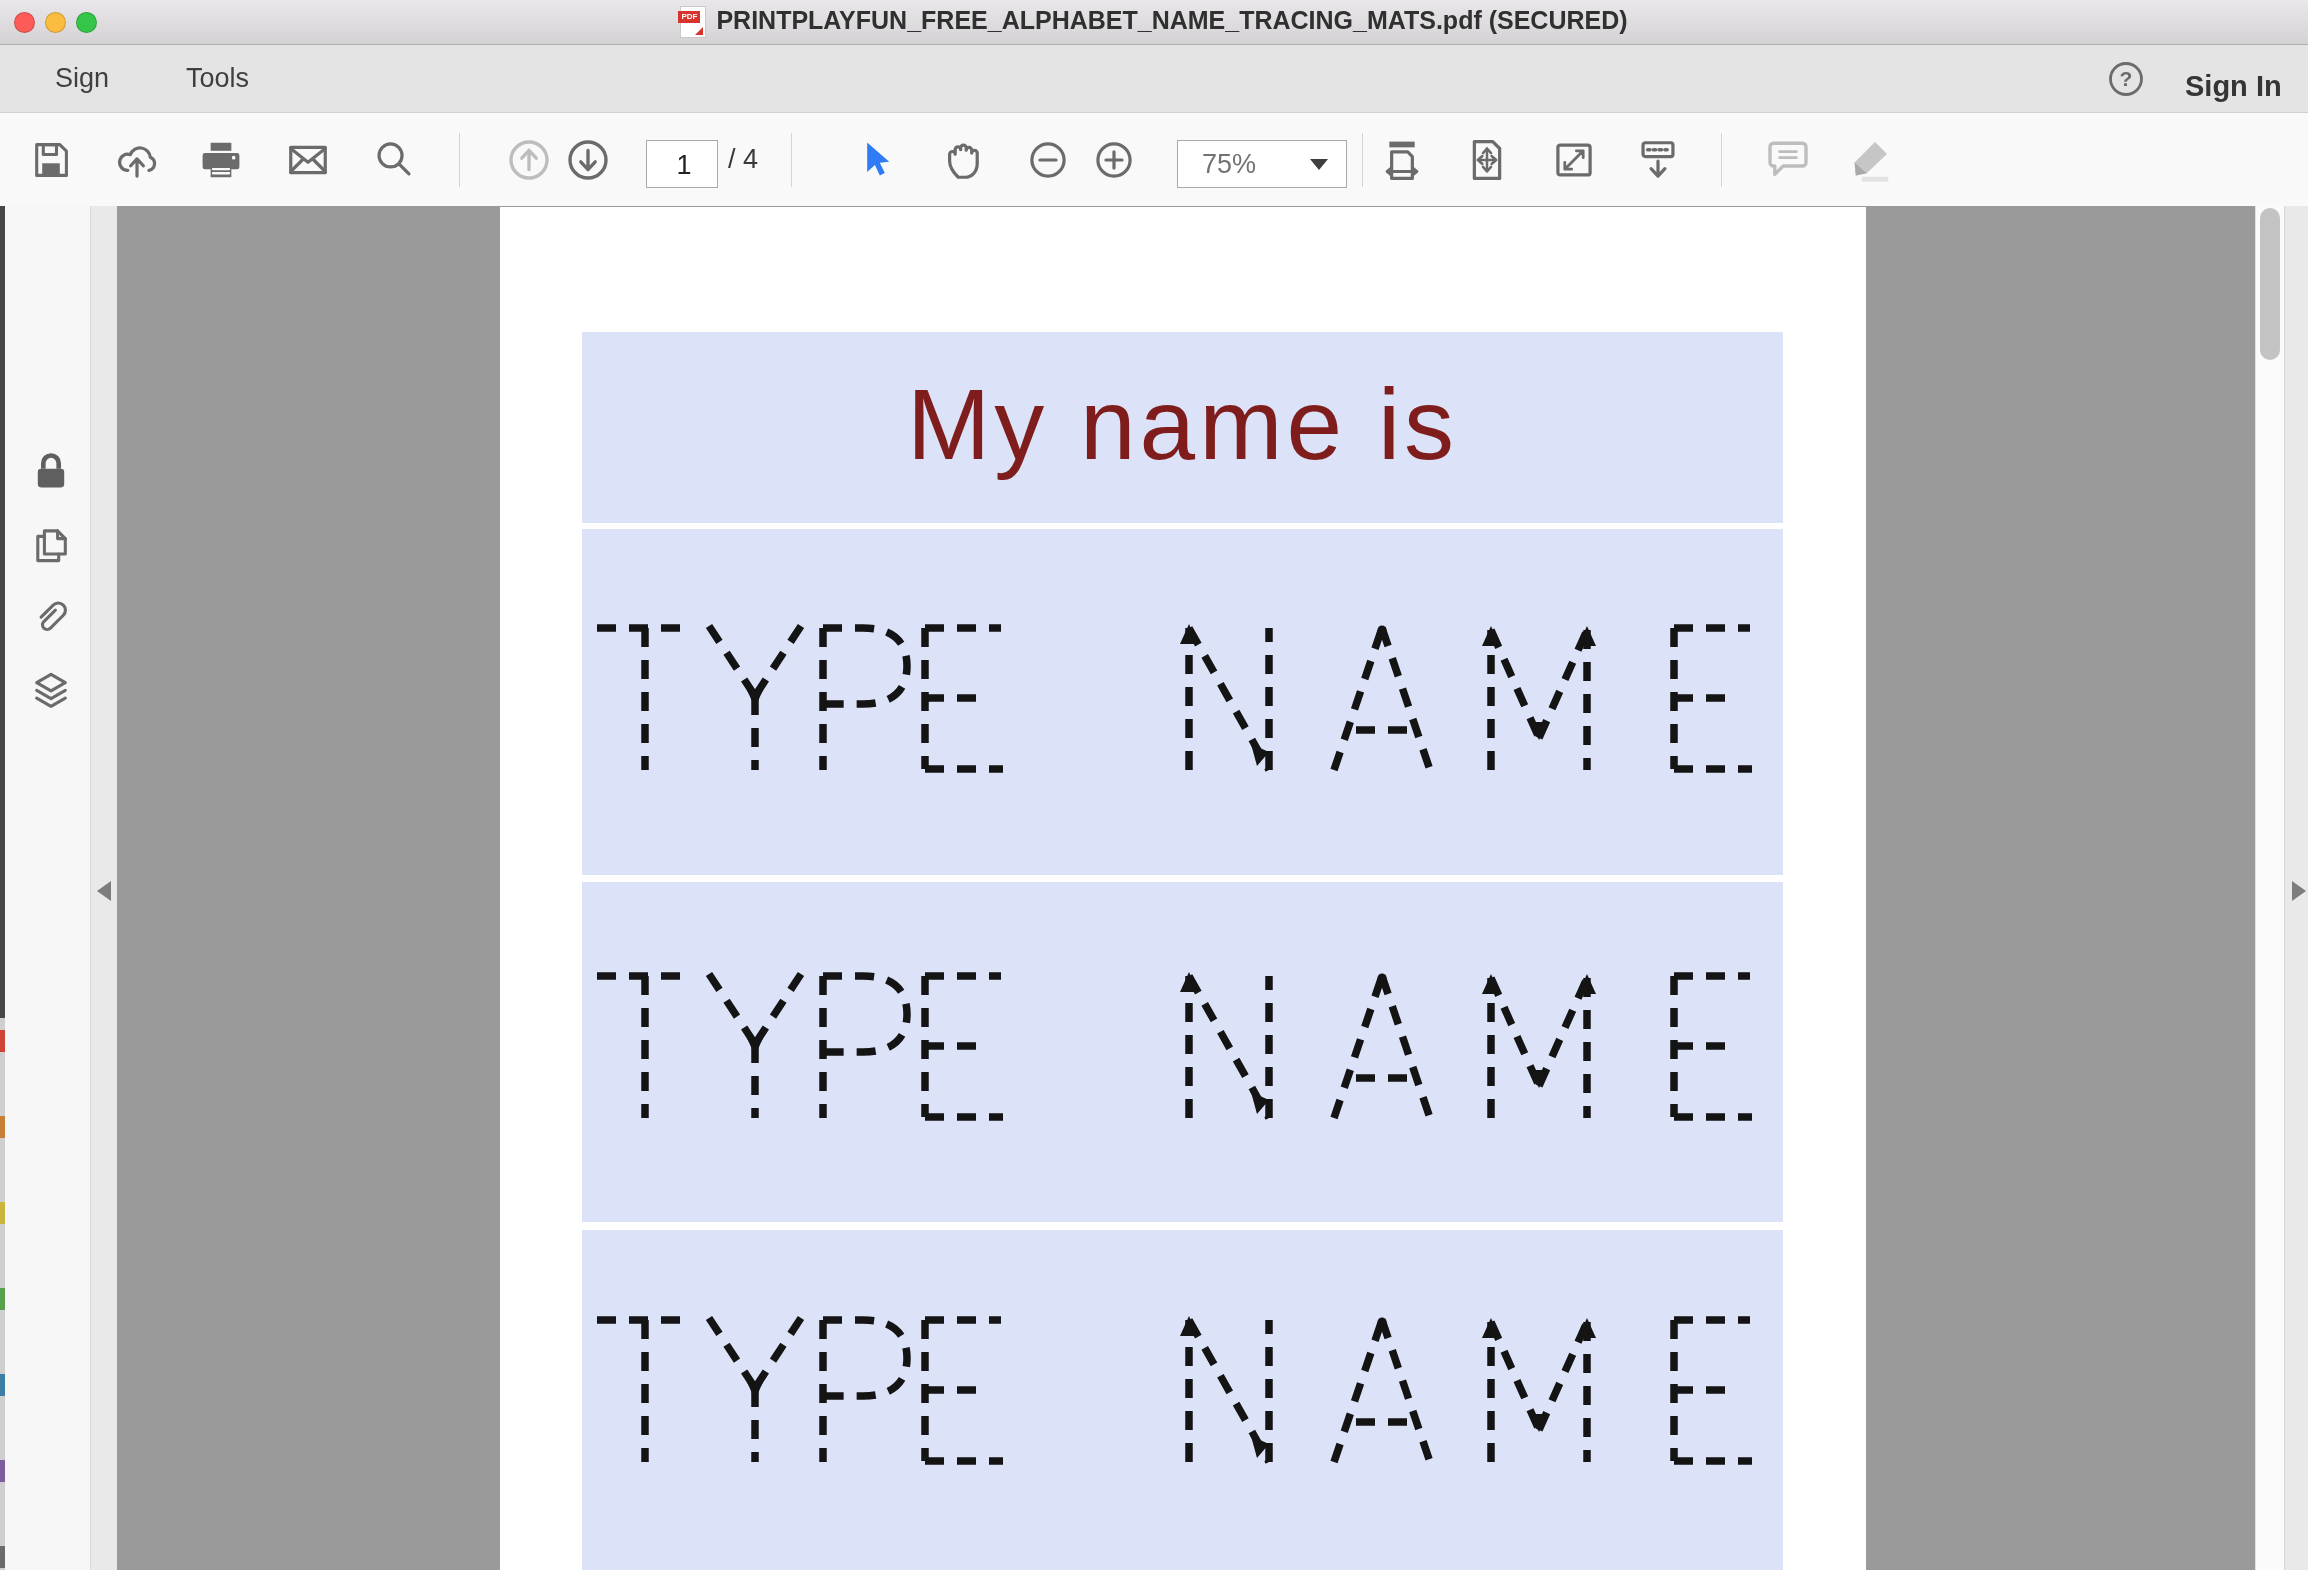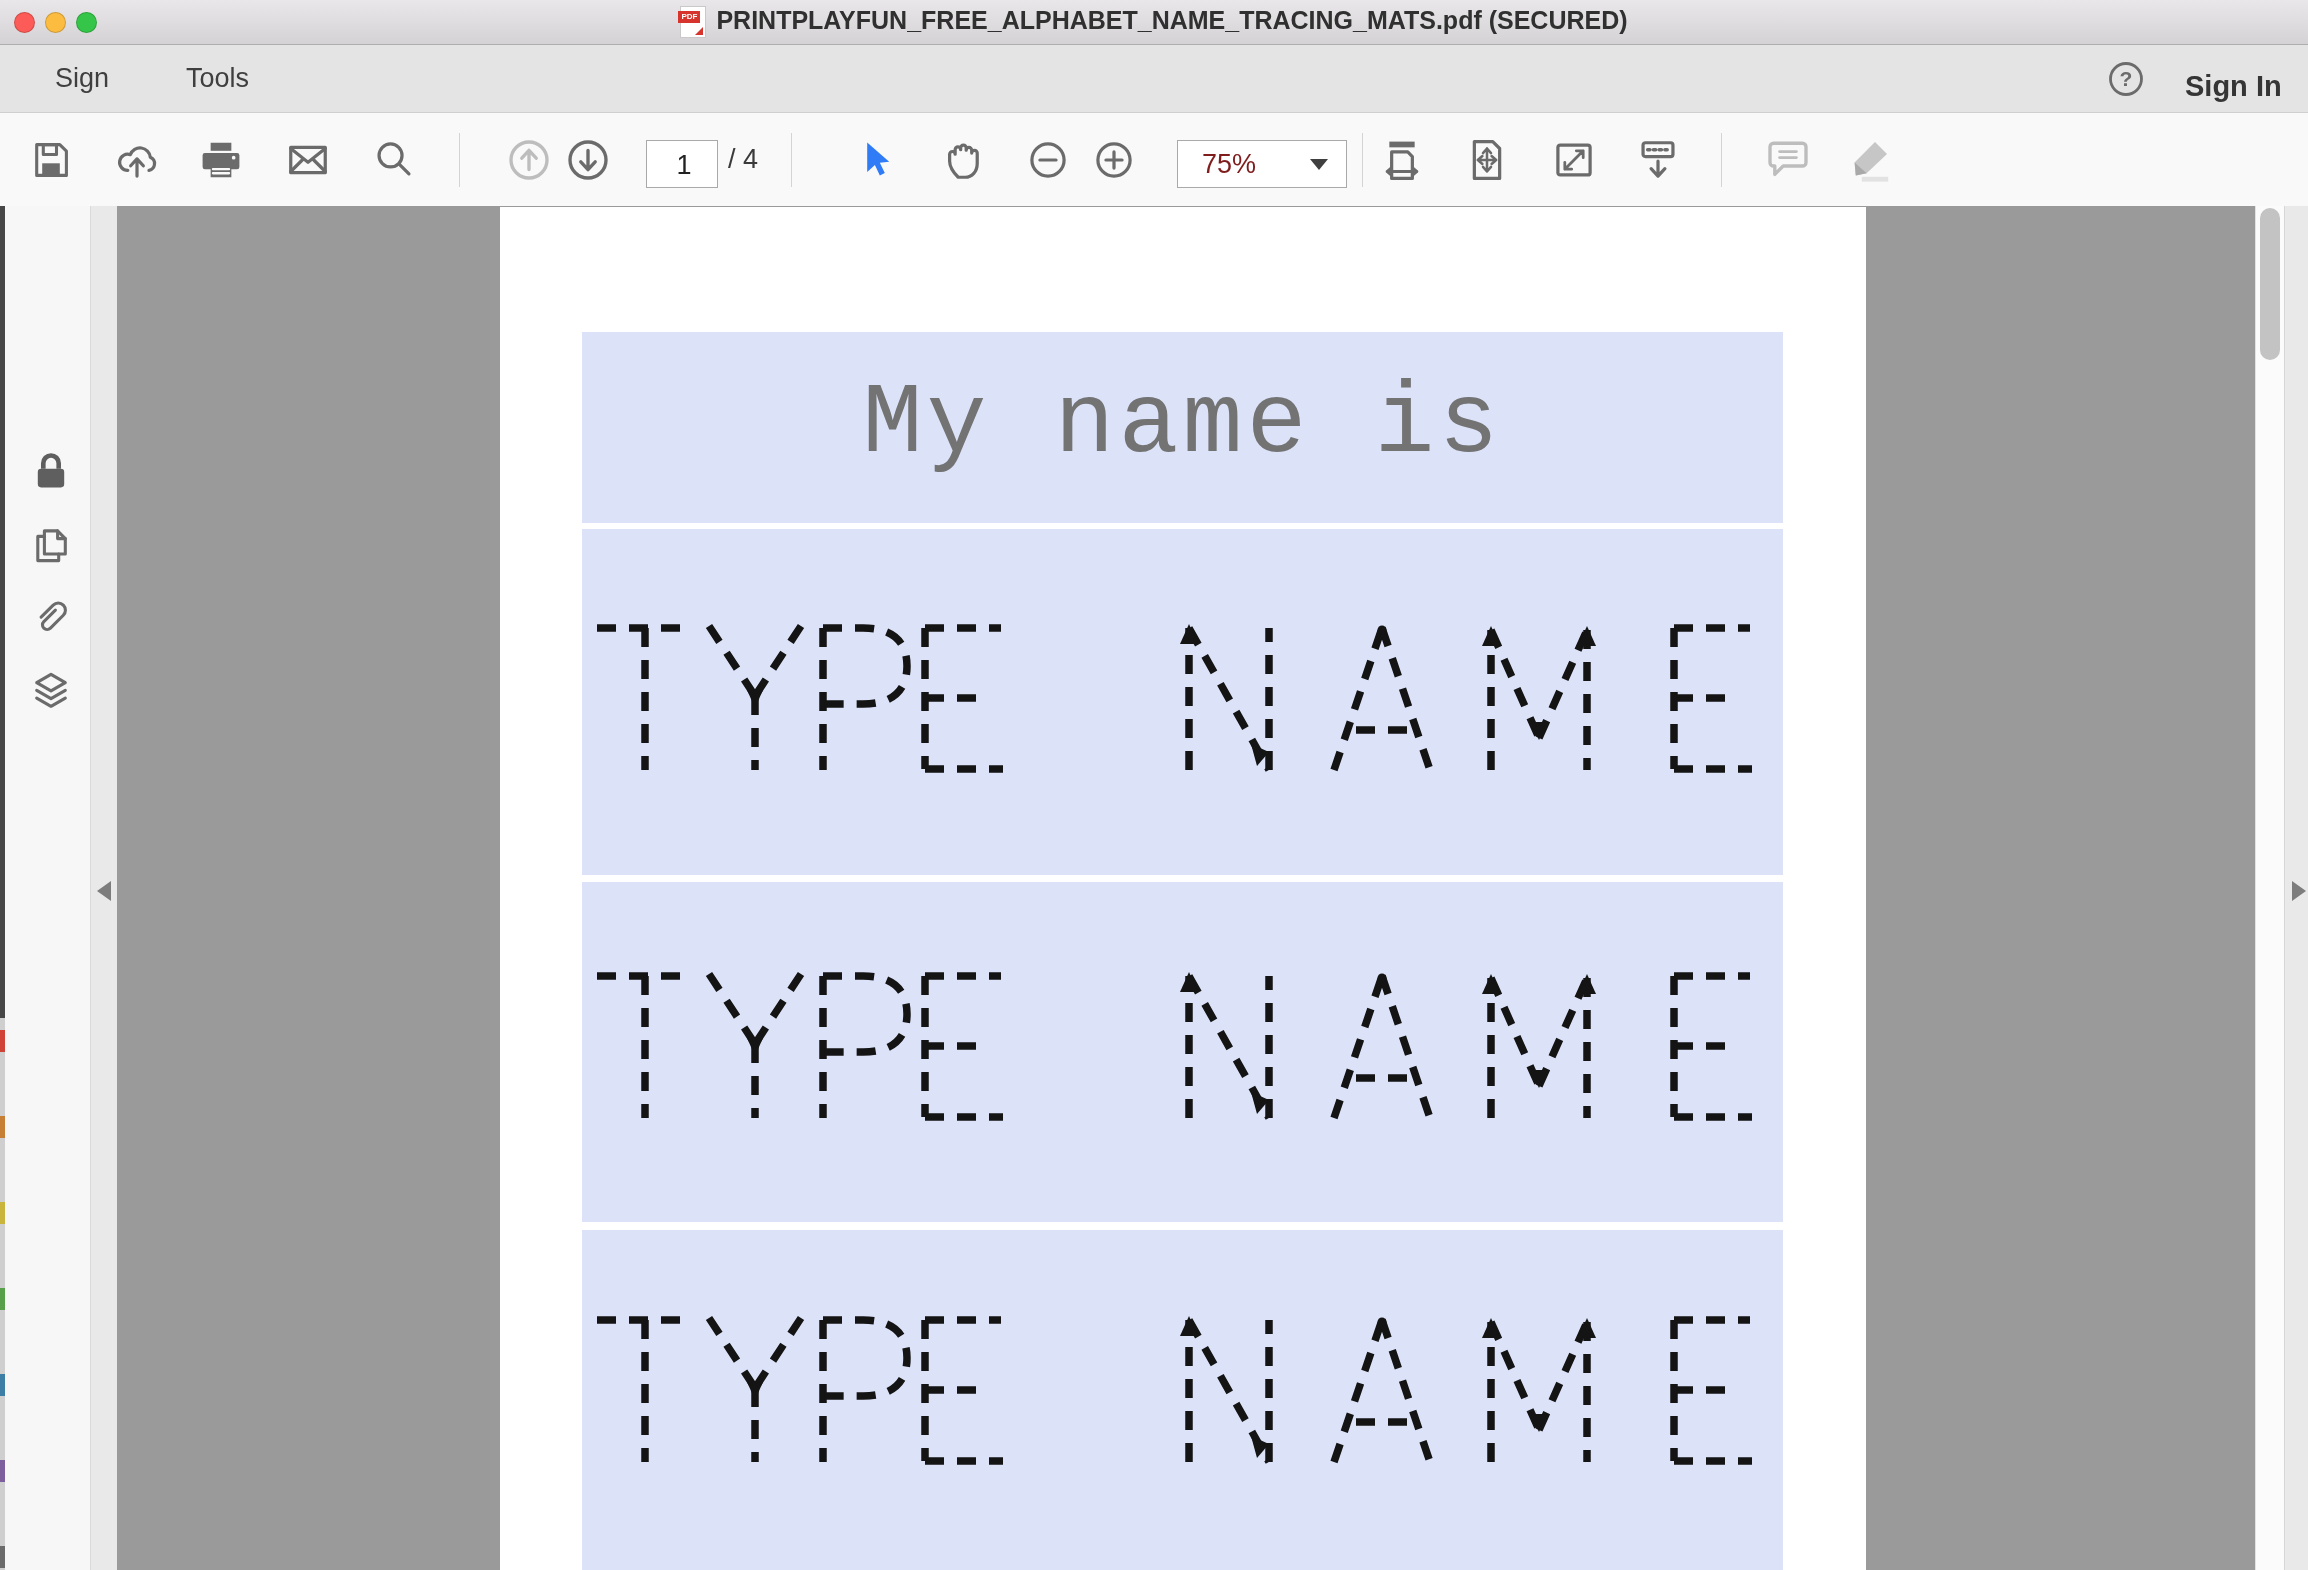--- a/index.html
+++ b/index.html
@@ -36,21 +36,21 @@
     justify-content:center;}
   .tdiv{position:absolute;top:20px;width:1px;height:54px;background:#d4d4d4;}
   .pagebox{position:absolute;left:646px;top:27px;width:70px;height:46px;background:#fff;
     border:1px solid #a9a9a9;}
   .pagebox input{width:100%;height:100%;border:0;text-align:center;font-size:27px;color:#222;
     font-family:"Liberation Sans",sans-serif;background:transparent;outline:none;}
   .pagetotal{position:absolute;left:728px;top:0;height:93px;display:flex;align-items:center;
     font-size:27px;color:#3a3a3a;}
   .zoombox{position:absolute;left:1177px;top:27px;width:168px;height:46px;background:#fff;
     border:1px solid #a9a9a9;display:flex;align-items:center;}
-  .zoombox .zv{margin-left:24px;font-size:27px;color:#7f1d1d;flex:1;}
+  .zoombox .zv{margin-left:24px;font-size:27px;color:#737373;flex:1;}
   .caret{width:0;height:0;border-left:9px solid transparent;border-right:9px solid transparent;
     border-top:11px solid #3f3f3f;margin-right:18px;}
   
   .edgestrip{position:absolute;left:0;top:206px;width:5px;height:1364px;background:#cfcfcf;}
   .edgestrip .seg{position:absolute;left:0;width:5px;}
   .sidebar{position:absolute;left:5px;top:206px;width:85px;height:1364px;background:#f7f7f7;
     border-right:1px solid #dadada;}
   .sbicon{position:absolute;left:22px;width:48px;height:48px;display:flex;align-items:center;
     justify-content:center;}
   .panelstrip{position:absolute;left:91px;top:206px;width:26px;height:1364px;background:#e9e9e9;}
@@ -64,22 +64,22 @@
   .scrolltrack{position:absolute;left:2255px;top:206px;width:29px;height:1364px;background:#fbfbfb;
     border-left:1px solid #e2e2e2;}
   .scrollthumb{position:absolute;left:4px;top:2px;width:20px;height:152px;background:#c3c3c3;
     border-radius:10px;}
   .rightstrip{position:absolute;left:2284px;top:206px;width:24px;height:1364px;background:#e9e9e9;
     border-left:1px solid #d6d6d6;}
   
   .page{position:absolute;left:500px;top:207px;width:1366px;height:1363px;background:#ffffff;}
   .bluebox{position:absolute;left:82px;width:1201px;background:#dce3f9;}
   .header-box{top:125px;height:191px;display:flex;align-items:center;justify-content:center;}
-  .header-text{font-family:Liberation Mono, monospace;font-size:100px;letter-spacing:4px;
-    color:#737373;margin-top:-6px;}
+  .header-text{font-family:Liberation Sans, sans-serif;font-size:100px;letter-spacing:4px;
+    color:#7f1d1d;margin-top:-6px;}
   .trace-svg{position:absolute;left:13px;}
   
   svg.ic{stroke:#6b6b6b;fill:none;stroke-width:2.8;stroke-linecap:round;stroke-linejoin:round;}
   svg.ic.dis{stroke:#bdbdbd;}
   svg.ic .fill{fill:#6b6b6b;stroke:none;}
 </style>
 </head>
 <body>
 
 <div id="stage">

